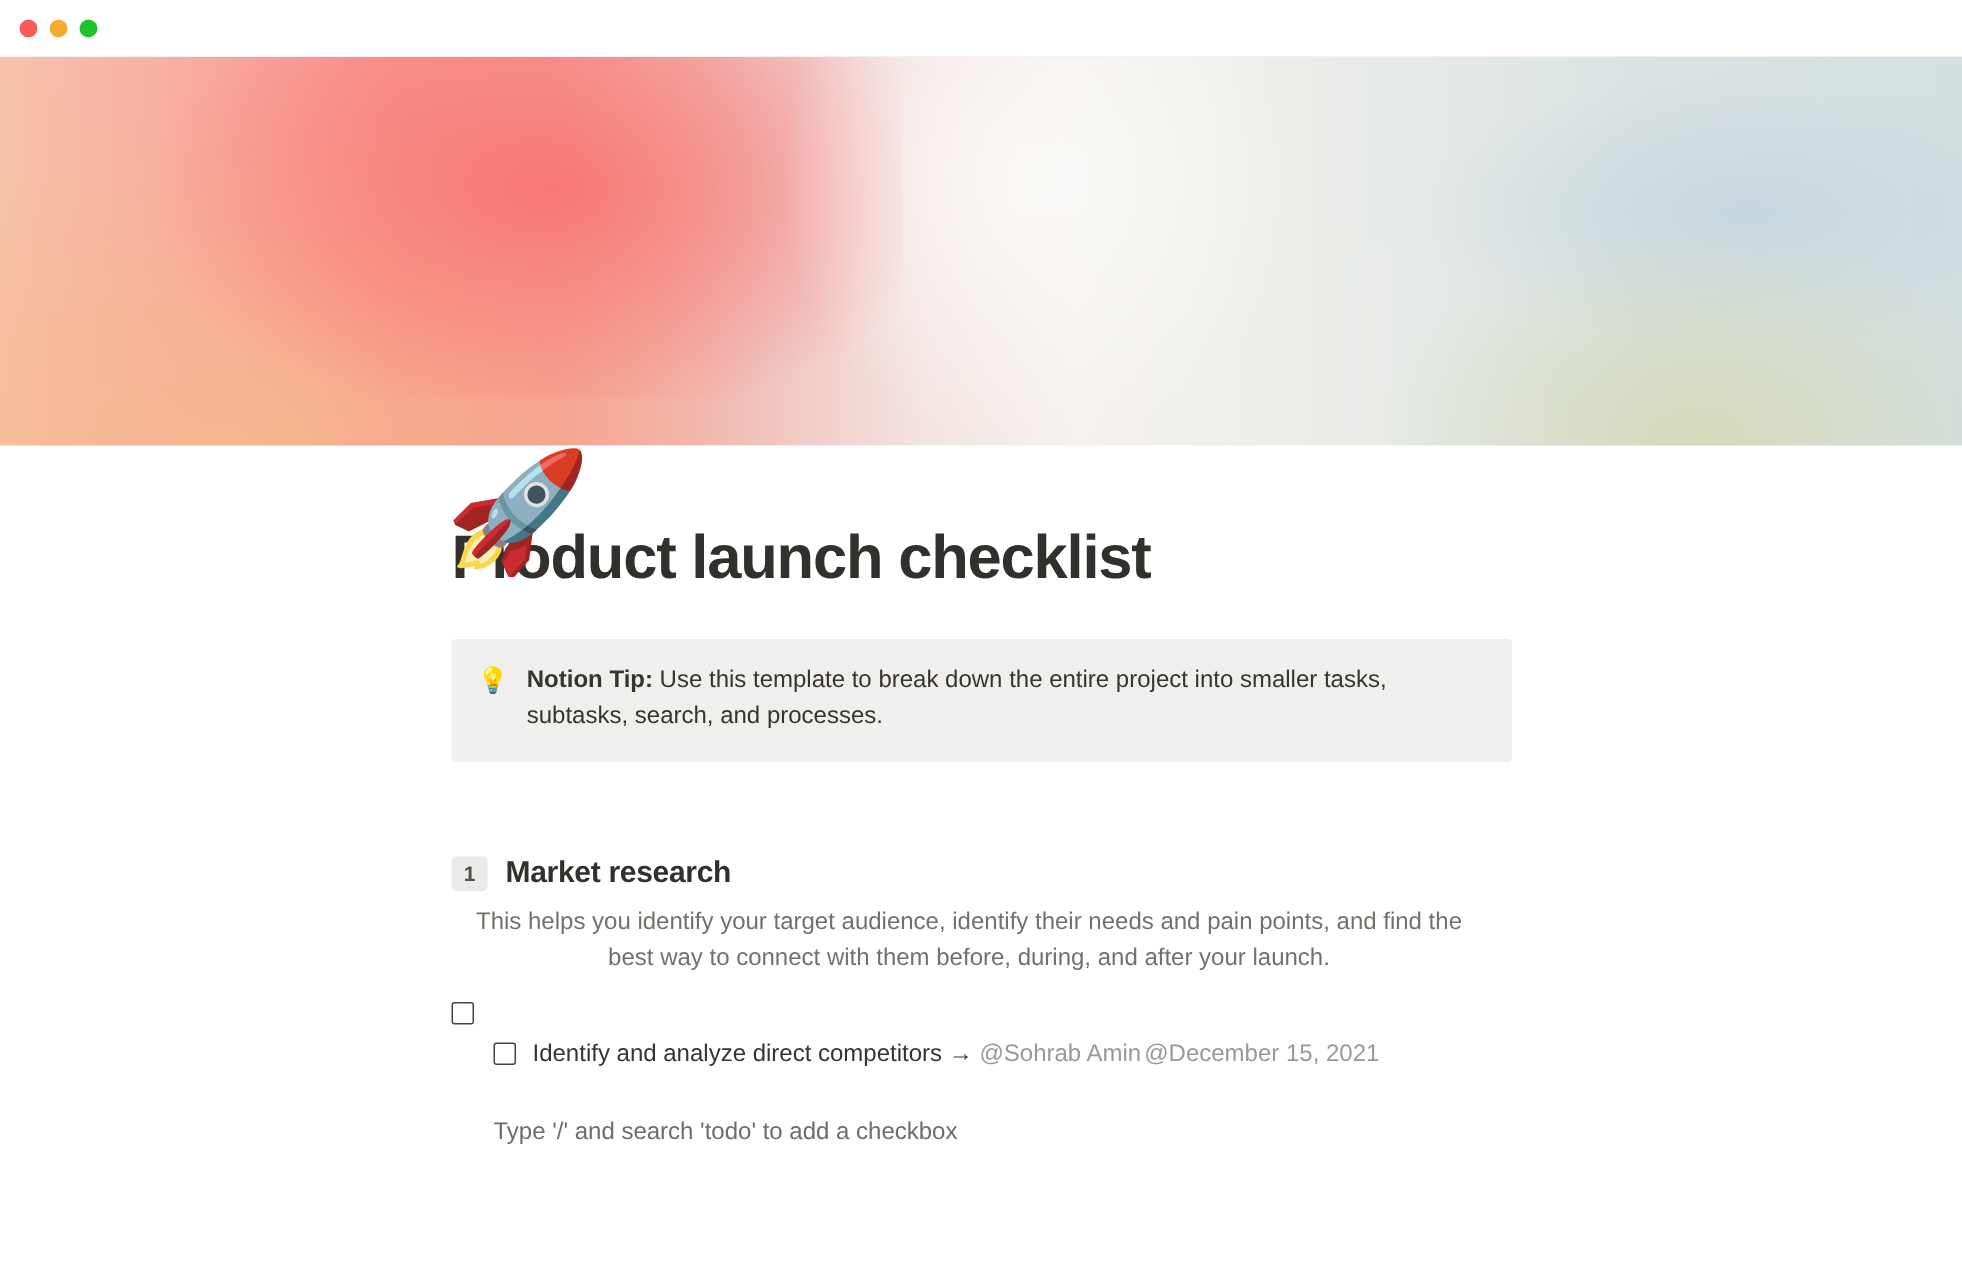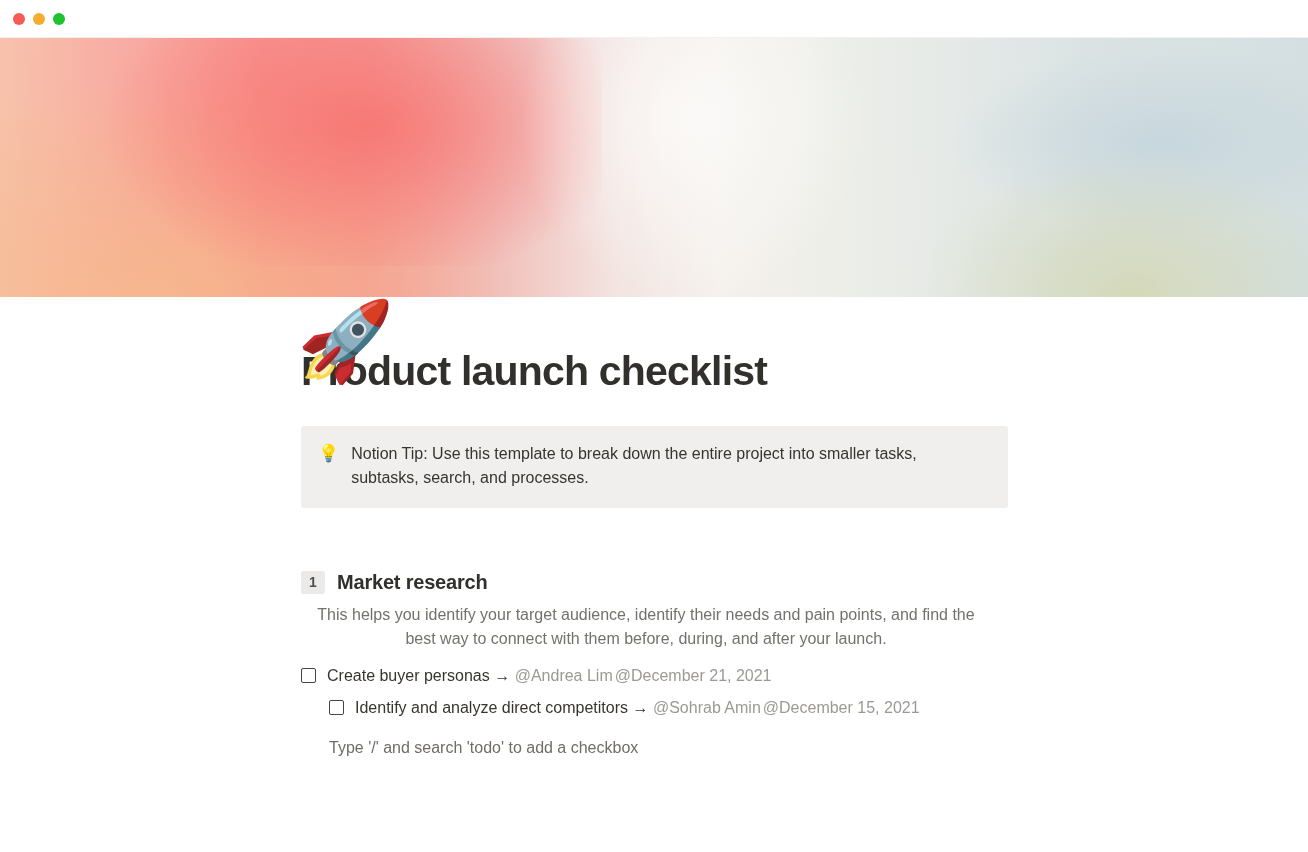--- a/index.html
+++ b/index.html
@@ -163,21 +163,21 @@
     font-size: 17px;
     line-height: 24px;
     flex: 0 0 auto;
   }
   .callout-text {
     font-size: 16px;
     line-height: 1.52;
     color: #37352f;
     max-width: 600px;
   }
-  .callout-text b { font-weight: 400; }
+  .callout-text b { font-weight: 700; }
 
   
   .section { margin-top: 63px; }
 
   .section-heading {
     display: flex;
     align-items: center;
     gap: 12px;
   }
   .step-badge {
@@ -236,21 +236,21 @@
     font-size: 16px;
     color: #37352f;
   }
   .todo-text .arrow { color: #37352f; }
   .todo-text .mention { color: #9b9995; }
   .todo-text .mention + .mention { margin-left: 2px; }
   .todo-text.placeholder { color: #a3a19c; }
 
   .hint {
     margin-left: 28px;
-    margin-top: 12px;
+    margin-top: 24px;
     font-size: 16px;
     color: #6f6d68;
     line-height: 1.5;
   }
 </style>
 </head>
 <body>
 
 <div class="app-window">
 
@@ -288,21 +288,20 @@
         <span class="step-badge">1</span>
         <span class="section-title">Market research</span>
       </div>
 
       <p class="section-desc">This helps you identify your target audience, identify their needs and pain points, and find the best way to connect with them before, during, and after your launch.</p>
 
       <div class="todo-list">
 
         <div class="todo">
           <span class="checkbox"></span>
-          <span class="todo-text"><span>Create buyer personas</span> <span class="arrow">→</span> <span class="mention">@Andrea Lim</span><span class="mention">@December 21, 2021</span></span>
         </div>
 
 
         <div class="todo nested">
           <span class="checkbox"></span>
           <span class="todo-text"><span>Identify and analyze direct competitors</span> <span class="arrow">→</span> <span class="mention">@Sohrab Amin</span><span class="mention">@December 15, 2021</span></span>
         </div>
 
 
       </div>

